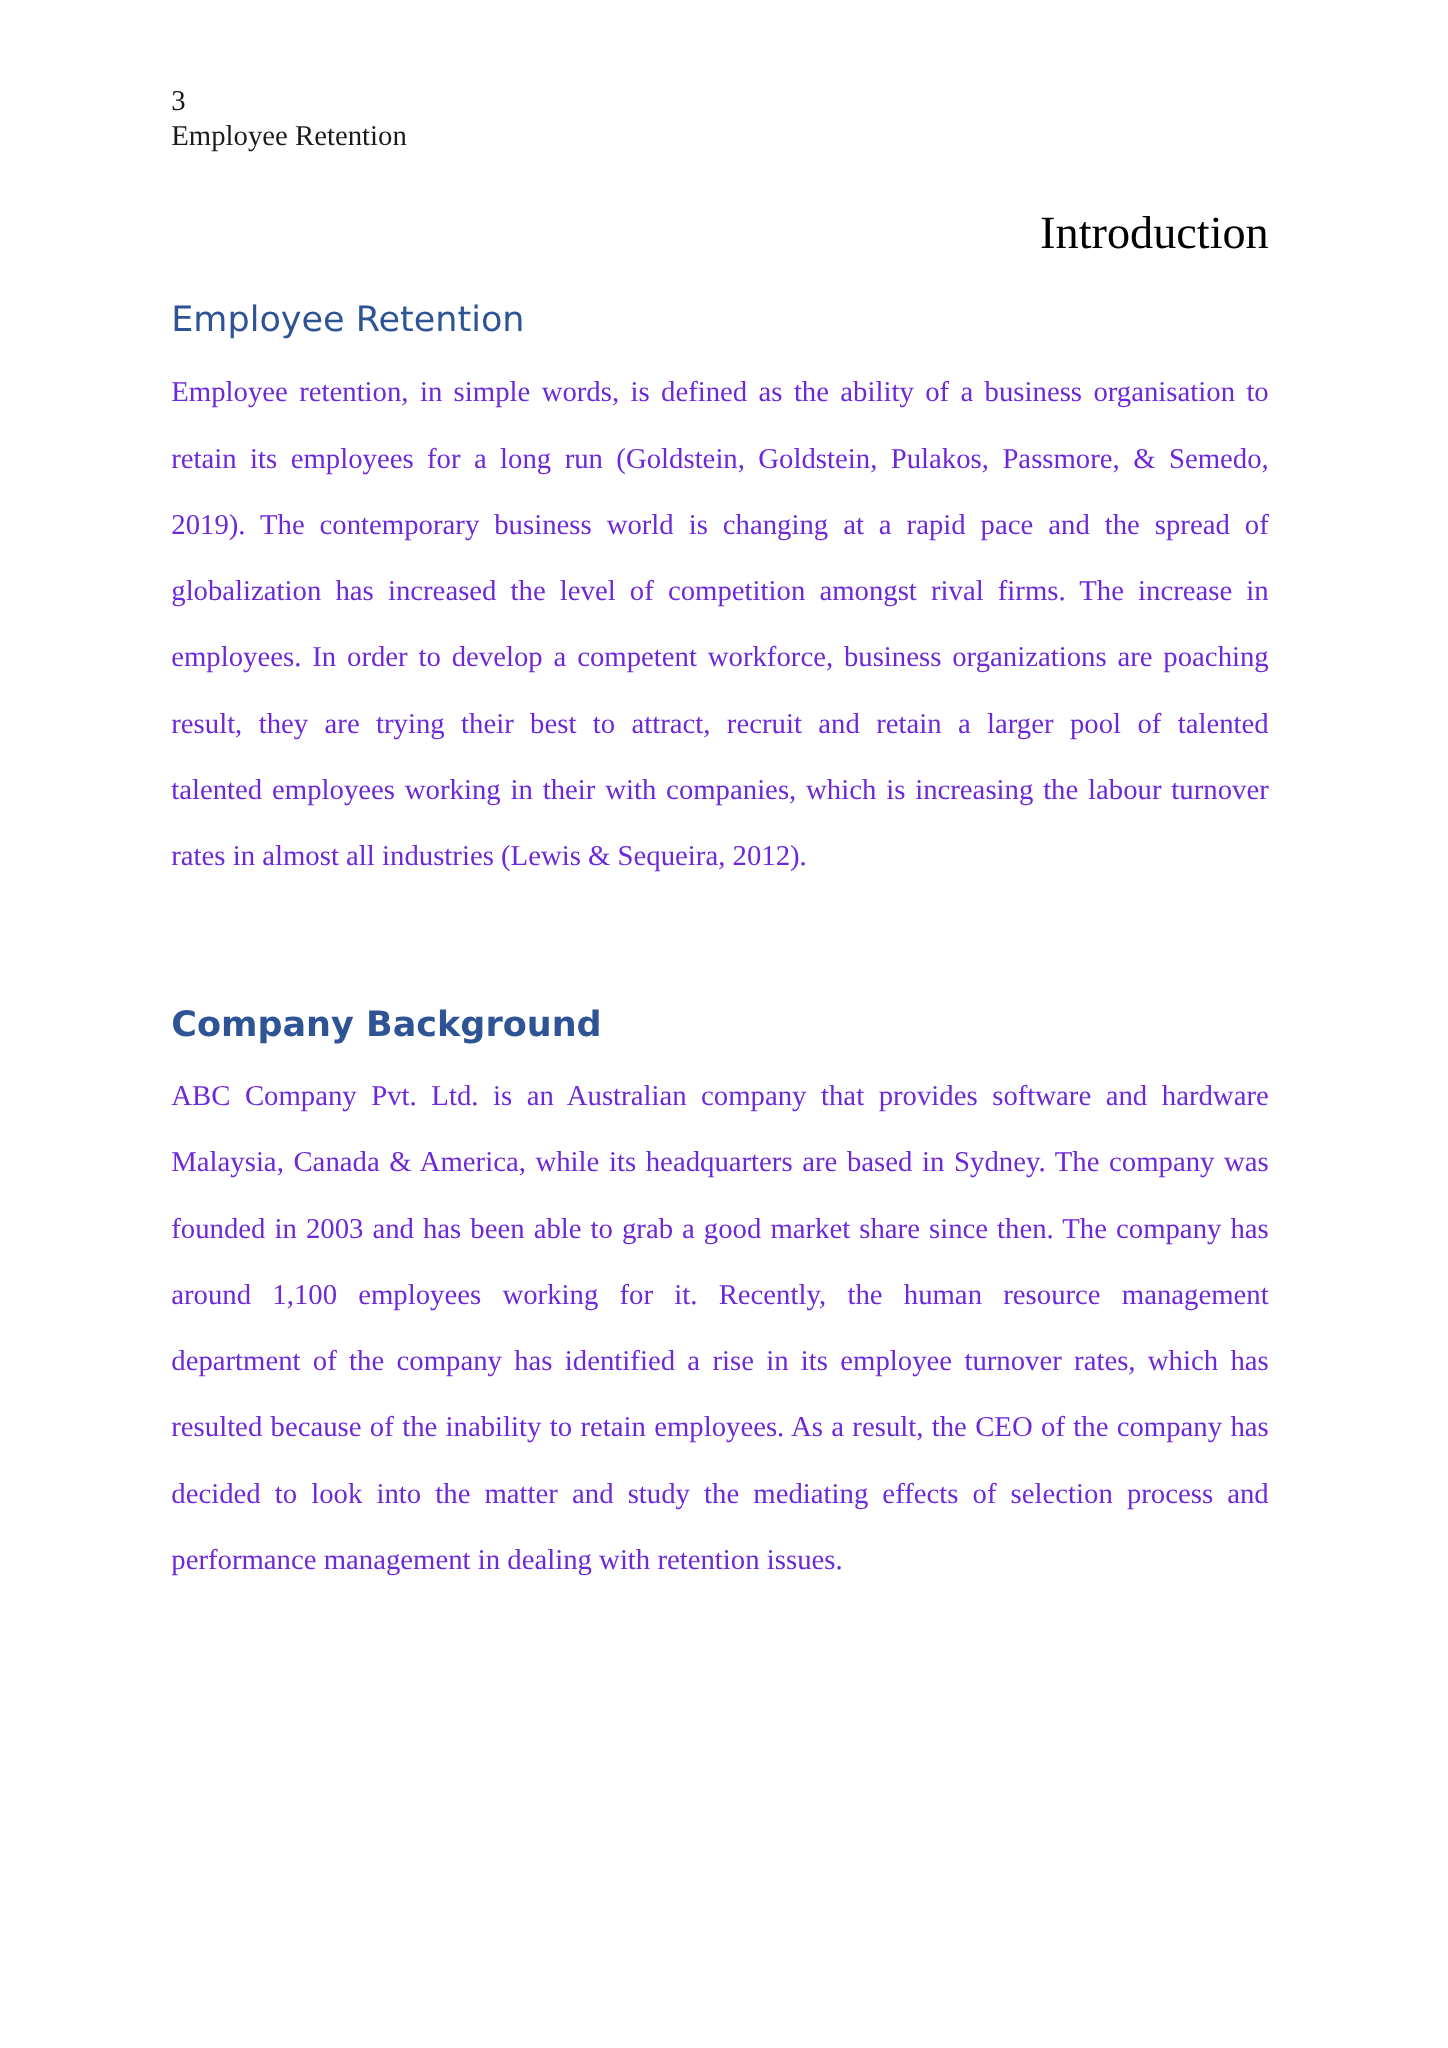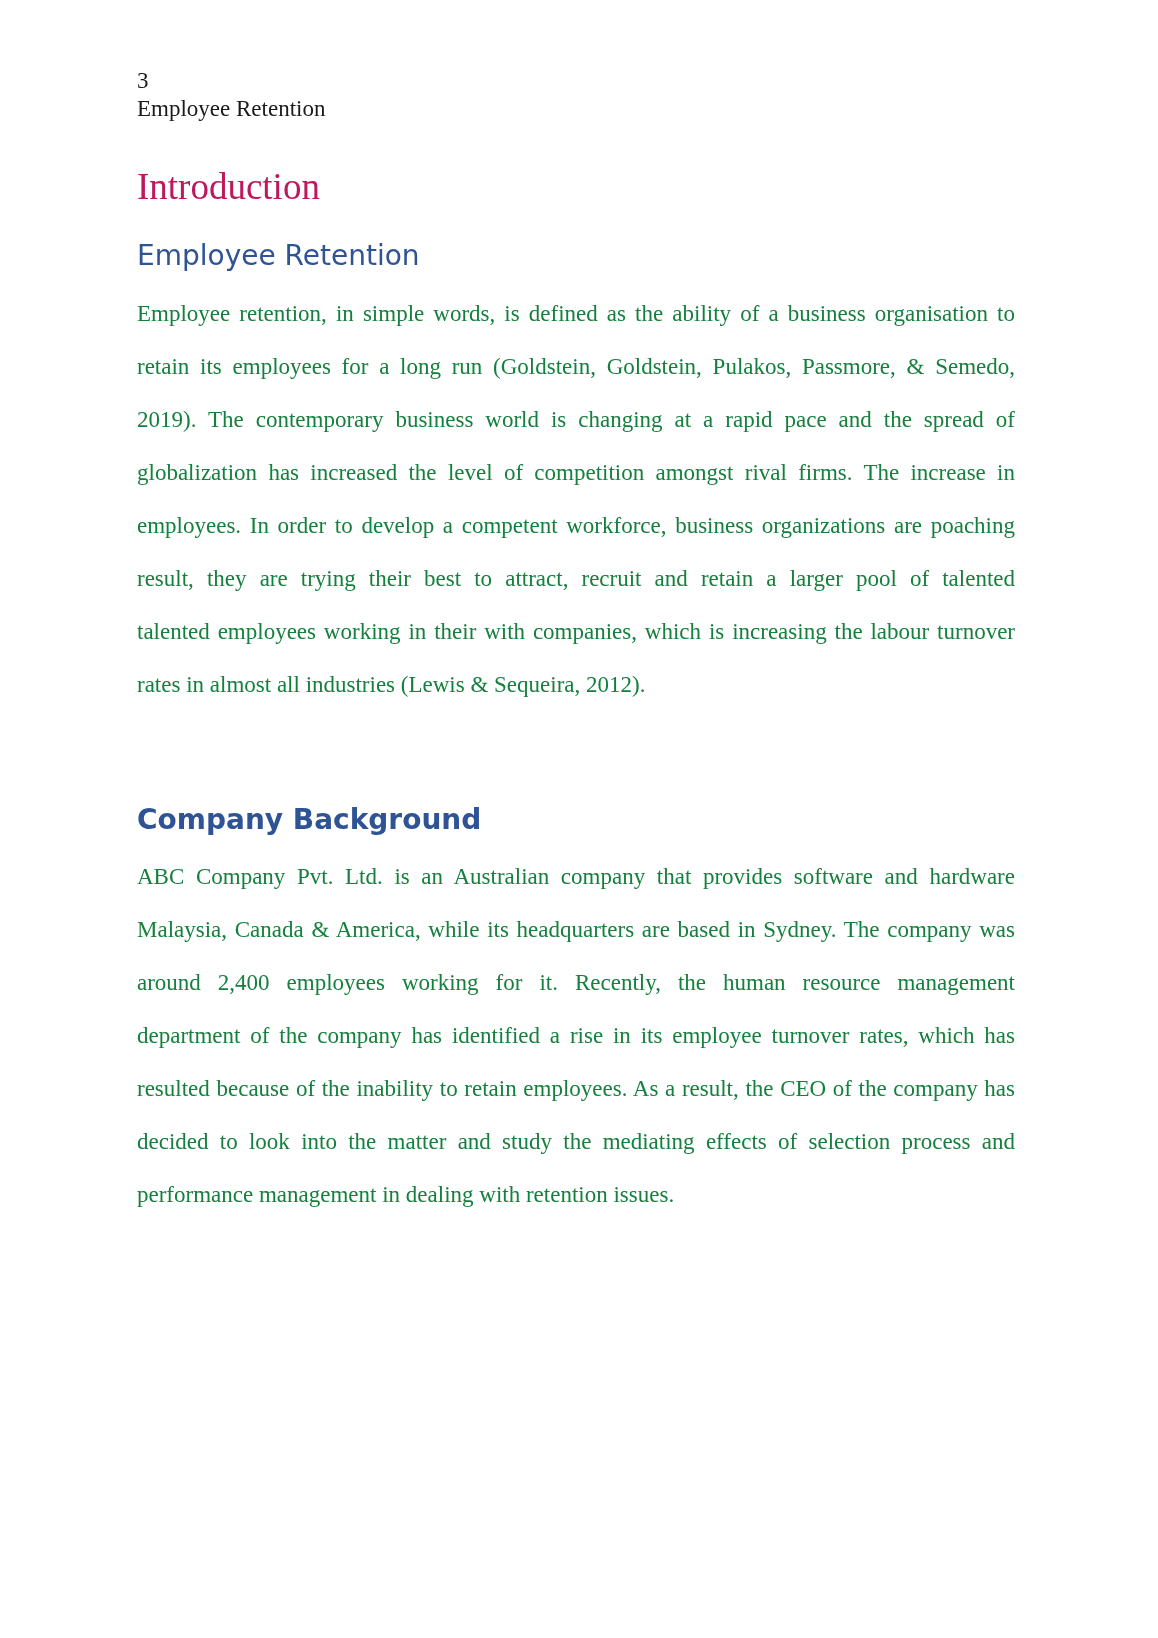--- a/index.html
+++ b/index.html
@@ -22,40 +22,41 @@
     font-size: 23px;
     line-height: 28px;
     color: #1a1a1a;
   }
   h1.doc-h1 {
     margin: 41px 0 0 0;
     font-family: "Liberation Serif", serif;
     font-weight: 400;
     font-size: 37px;
     line-height: 46px;
-    color: #be185d;
+    color: #000000;
+    text-align: right;
   }
   h2.doc-h2 {
     margin: 28px 0 0 0;
     font-family: "DejaVu Sans", sans-serif;
     font-weight: 400;
     font-size: 28px;
     line-height: 35px;
     color: #2F5496;
   }
   h2.doc-h2.second {
     margin-top: 91px;
     font-weight: bold;
   }
   .para {
     margin: 14px 0 0 0;
     font-family: "Liberation Serif", serif;
     font-size: 23px;
     line-height: 53px;
-    color: #15803d;
+    color: #6d28d9;
   }
   .para.second {
     margin-top: 13px;
   }
   .jline {
     text-align: justify;
     text-align-last: justify;
     -moz-text-align-last: justify;
     white-space: normal;
   }
@@ -87,20 +88,21 @@
       <div class="jline">result, they are trying their best to attract, recruit and retain a larger pool of talented</div>
       <div class="jline">talented employees working in their with companies, which is increasing the labour turnover</div>
       <div class="jline jline-last">rates in almost all industries (Lewis &amp; Sequeira, 2012).</div>
     </div>
 
   <h2 class="doc-h2 second">Company Background</h2>
 
   <div class="para second">
       <div class="jline">ABC Company Pvt. Ltd. is an Australian company that provides software and hardware</div>
       <div class="jline">Malaysia, Canada &amp; America, while its headquarters are based in Sydney. The company was</div>
-      <div class="jline">around 2,400 employees working for it. Recently, the human resource management</div>
+      <div class="jline">founded in 2003 and has been able to grab a good market share since then. The company has</div>
+      <div class="jline">around 1,100 employees working for it. Recently, the human resource management</div>
       <div class="jline">department of the company has identified a rise in its employee turnover rates, which has</div>
       <div class="jline">resulted because of the inability to retain employees. As a result, the CEO of the company has</div>
       <div class="jline">decided to look into the matter and study the mediating effects of selection process and</div>
       <div class="jline jline-last">performance management in dealing with retention issues.</div>
     </div>
 
 </div>
 
 </body></html>

